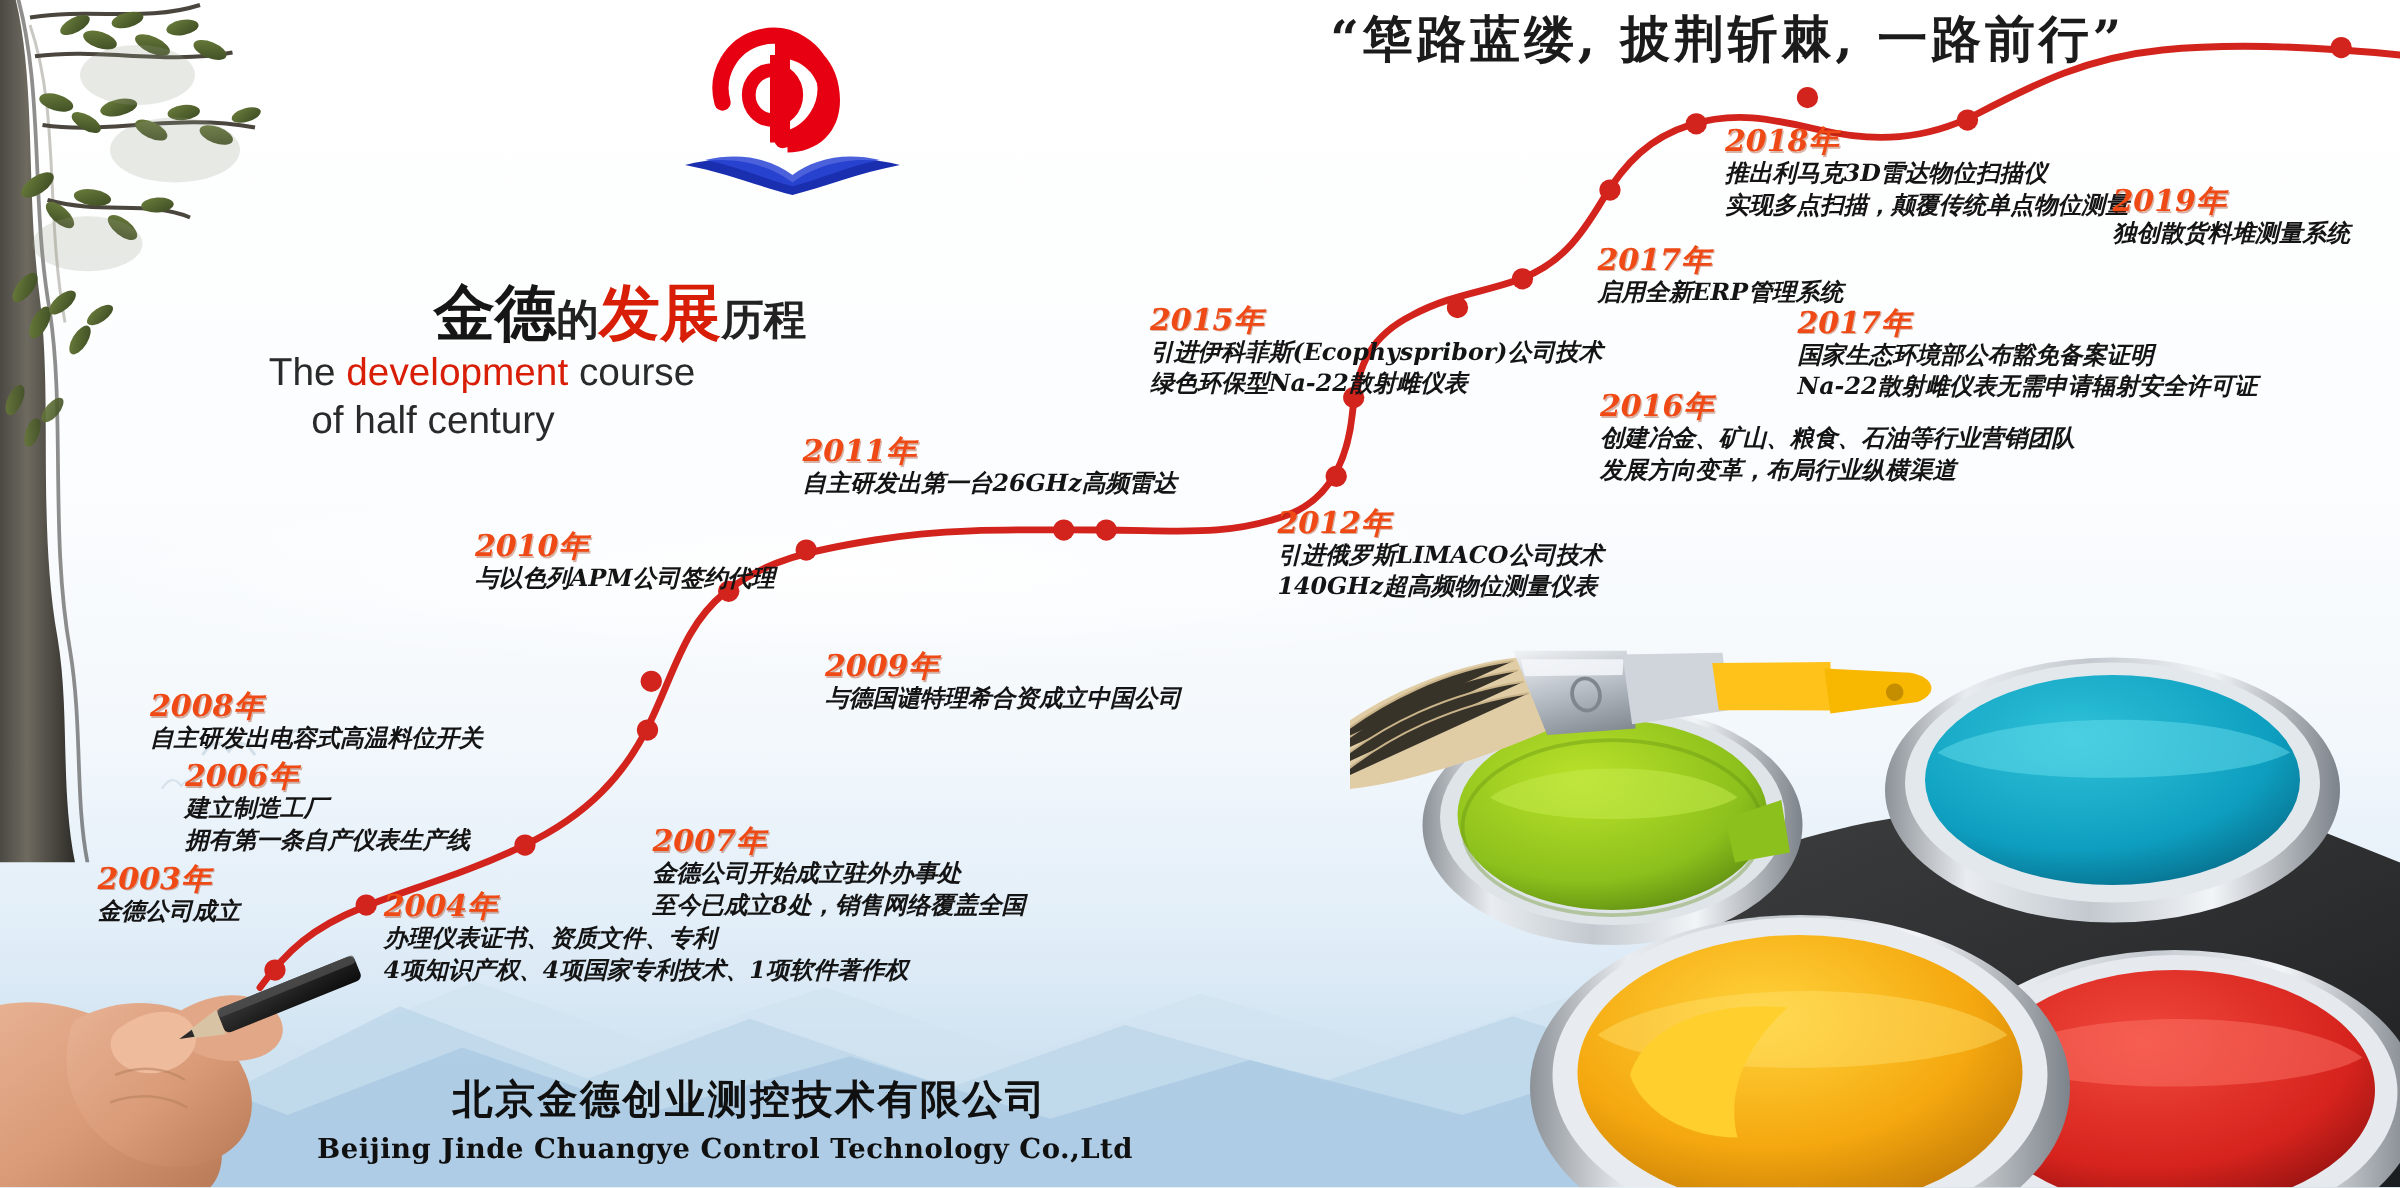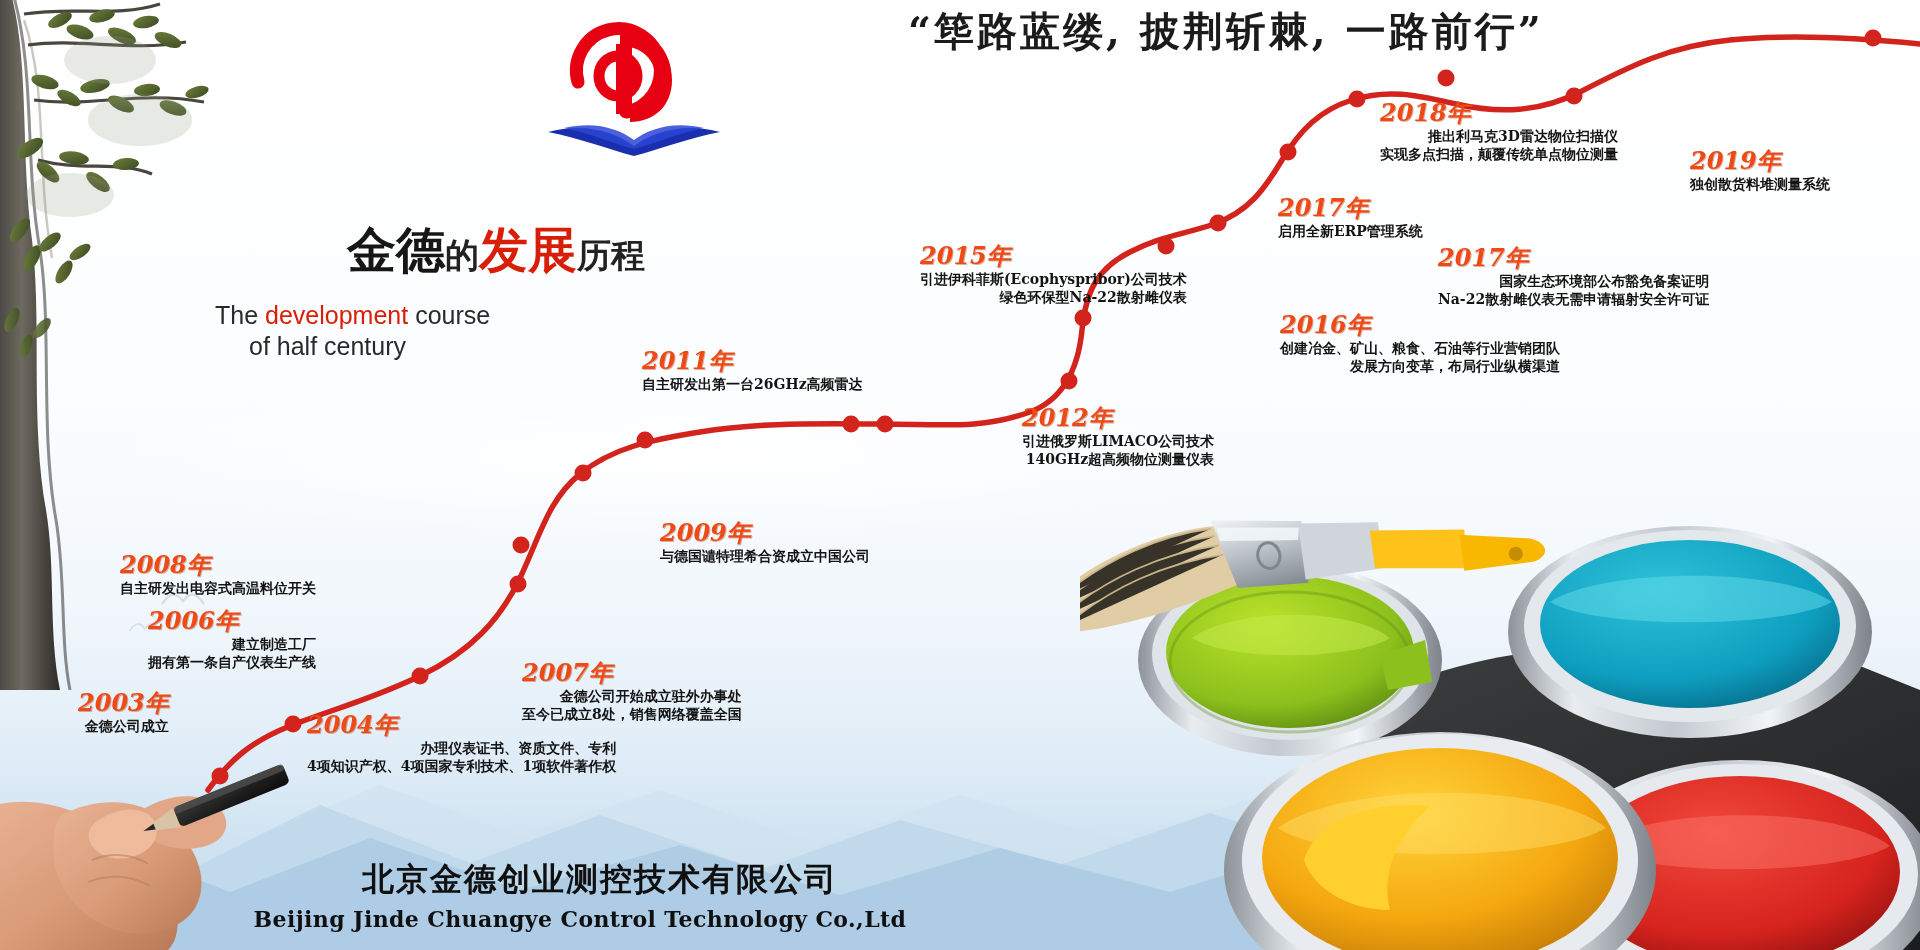--- a/index.html
+++ b/index.html
@@ -25,53 +25,53 @@
 
   
   #tree{position:absolute;left:-10px;top:-10px;width:330px;height:700px;pointer-events:none;}
   #hand{position:absolute;left:0;top:560px;width:290px;height:390px;pointer-events:none;}
 
   
   #logo{position:absolute;left:520px;top:10px;width:230px;height:150px;pointer-events:none;}
 
   
   #slogan{
-    position:absolute;left:908px;top:4px;width:740px;height:62px;
-    text-align:left;
+    position:absolute;left:960px;top:4px;width:740px;height:62px;
+    text-align:right;
     font-family:"DejaVu Serif","Liberation Serif",serif;
     font-size:40px;font-weight:bold;color:#1b1b1b;letter-spacing:3px;
     white-space:nowrap;
   }
   #title-block{position:absolute;left:215px;top:225px;width:430px;}
   .title-cn{font-family:"DejaVu Serif","Liberation Serif",serif;
     font-size:49px;font-weight:bold;line-height:1.05;white-space:nowrap;text-align:right;}
   .title-cn .blk{color:#161616;}
   .title-cn .sm{font-size:34px;color:#222;}
   .title-cn .red{color:#d81e06;}
-  .title-en{margin-top:24px;font-size:25px;color:#2a2a2a;line-height:1.22;
+  .title-en{margin-top:3px;font-size:31px;color:#2a2a2a;line-height:1.22;
     font-family:"Liberation Sans",sans-serif;}
   .title-en .red{color:#d81e06;}
   .title-en .l2{display:block;padding-left:34px;}
 
   
   #curve{position:absolute;left:0;top:0;width:1920px;height:950px;pointer-events:none;}
 
   
   .ev{position:absolute;color:#121212;white-space:nowrap;}
   .ev .yr{
     font-family:"DejaVu Serif","Liberation Serif",serif;
     font-style:italic;font-weight:bold;font-size:24px;
     color:#ef4a16;
     text-shadow:1px 1px 0 rgba(150,40,0,.35);
     line-height:1.12;
   }
   .ev .ln{
     font-family:"DejaVu Serif","Liberation Serif",serif;
-    font-weight:bold;font-size:14px;
-    color:#141414;line-height:1.32;text-align:right;
+    font-style:italic;font-weight:bold;font-size:19px;
+    color:#141414;line-height:1.32;
   }
   .ev.l{text-align:left;}
 
   
   #footer{position:absolute;left:0;top:858px;width:1160px;text-align:center;}
   #footer .f-cn{font-family:"DejaVu Serif","Liberation Serif",serif;
     font-size:32px;font-weight:bold;color:#101010;letter-spacing:2px;margin-left:40px;}
   #footer .f-en{font-family:"DejaVu Serif","Liberation Serif",serif;
     font-size:22px;font-weight:bold;color:#101010;margin-top:4px;letter-spacing:.4px;}
 
@@ -305,20 +305,24 @@
     <div class="ln">办理仪表证书、资质文件、专利</div>
     <div class="ln">4项知识产权、4项国家专利技术、1项软件著作权</div>
   </div>
 
   <div class="ev l" style="left:522px;top:660px;">
     <span class="yr">2007年</span>
     <div class="ln">金德公司开始成立驻外办事处</div>
     <div class="ln">至今已成立8处，销售网络覆盖全国</div>
   </div>
 
+  <div class="ev l" style="left:380px;top:424px;">
+    <span class="yr">2010年</span>
+    <div class="ln">与以色列APM公司签约代理</div>
+  </div>
 
   <div class="ev l" style="left:660px;top:520px;">
     <span class="yr">2009年</span>
     <div class="ln">与德国谴特理希合资成立中国公司</div>
   </div>
 
   <div class="ev l" style="left:642px;top:348px;">
     <span class="yr">2011年</span>
     <div class="ln">自主研发出第一台26GHz高频雷达</div>
   </div>

